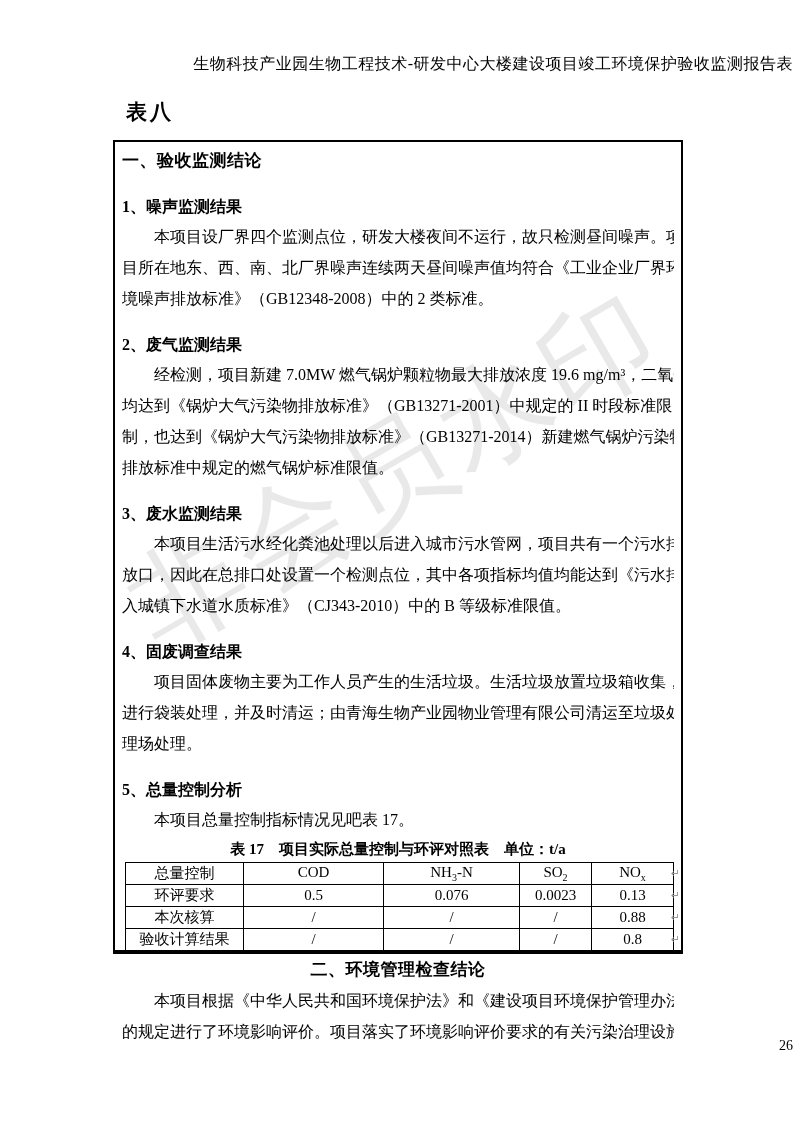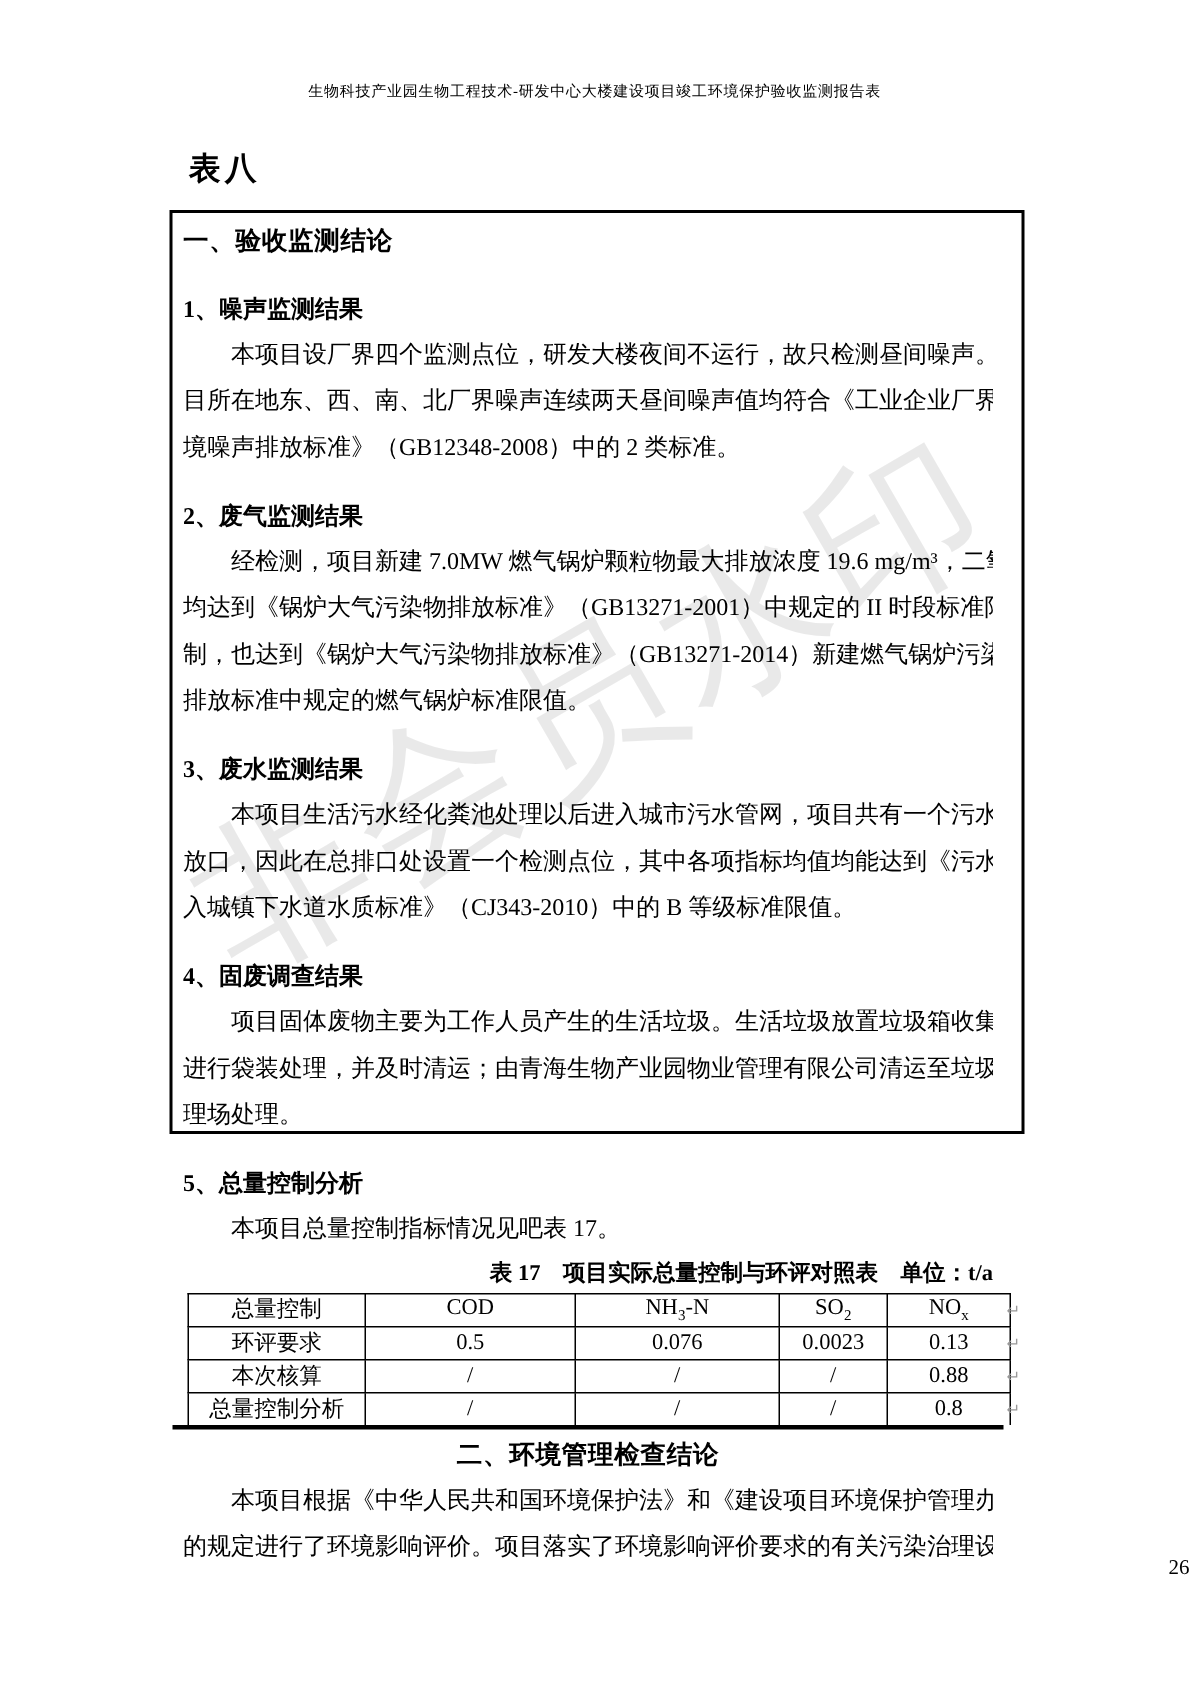--- a/index.html
+++ b/index.html
@@ -6,22 +6,22 @@
   body {
     width: 793px; height: 1122px;
     background: #ffffff;
     position: relative;
     font-family: "Liberation Serif", "DejaVu Serif", serif;
     color: #000;
     overflow: hidden;
   }
   .doc-header {
     position: absolute; top: 54px; left: 0; right: 0;
-    text-align: center;
-    font-size: 10px;
+    text-align: right;
+    font-size: 16px;
     letter-spacing: 0.5px;
   }
   .table-label {
     position: absolute; top: 98px; left: 126px;
     font-size: 21px; font-weight: bold; letter-spacing: 3px;
   }
   .watermark {
     position: absolute;
     left: 140px; top: 548px;
     width: 700px; height: 140px;
@@ -30,45 +30,45 @@
     color: rgba(0,0,0,0.085);
     letter-spacing: 6px;
     transform: rotate(-30deg);
     transform-origin: 0 50%;
     pointer-events: none;
     white-space: nowrap;
     z-index: 0;
   }
   .main-box {
     position: absolute; left: 113px; top: 140px;
-    width: 570px; height: 616px;
+    width: 570px; height: 814px;
     border: 2px solid #000;
     box-sizing: border-box;
-    padding: 4px 19px 0 7px;
+    padding: 4px 7px 0 7px;
     z-index: 1;
   }
   .sec-h1 {
     font-size: 17px; font-weight: bold;
     line-height: 30px;
     letter-spacing: 0.5px;
   }
   .sub-h {
     font-size: 16px; font-weight: bold;
     line-height: 29px;
     margin-top: 16px;
   }
   .para .line {
     font-size: 16px;
     line-height: 31px;
     white-space: nowrap;
     overflow: hidden;
   }
   .para .line.first { text-indent: 2em; }
   .t17-caption {
-    text-align: right;
+    text-align: center;
     font-size: 15px; font-weight: bold;
     line-height: 26px;
     margin-top: 1px;
   }
   .tblwrap { position: relative; width: 552px; margin-left: 3px; }
   table.t17 {
     border-collapse: collapse;
     table-layout: fixed;
     width: 548px;
     border-top: 1px solid #a3a3a3;
@@ -175,21 +175,21 @@
         <td>0.13</td>
       </tr>
       <tr>
         <td>本次核算</td>
         <td>/</td>
         <td>/</td>
         <td>/</td>
         <td>0.88</td>
       </tr>
       <tr class="last">
-        <td>总量控制分析</td>
+        <td>验收计算结果</td>
         <td>/</td>
         <td>/</td>
         <td>/</td>
         <td>0.8</td>
       </tr>
     </tbody>
       </table>
     <span class="ret" style="top:6px">↵</span>
     <span class="ret" style="top:28px">↵</span>
     <span class="ret" style="top:50px">↵</span>

